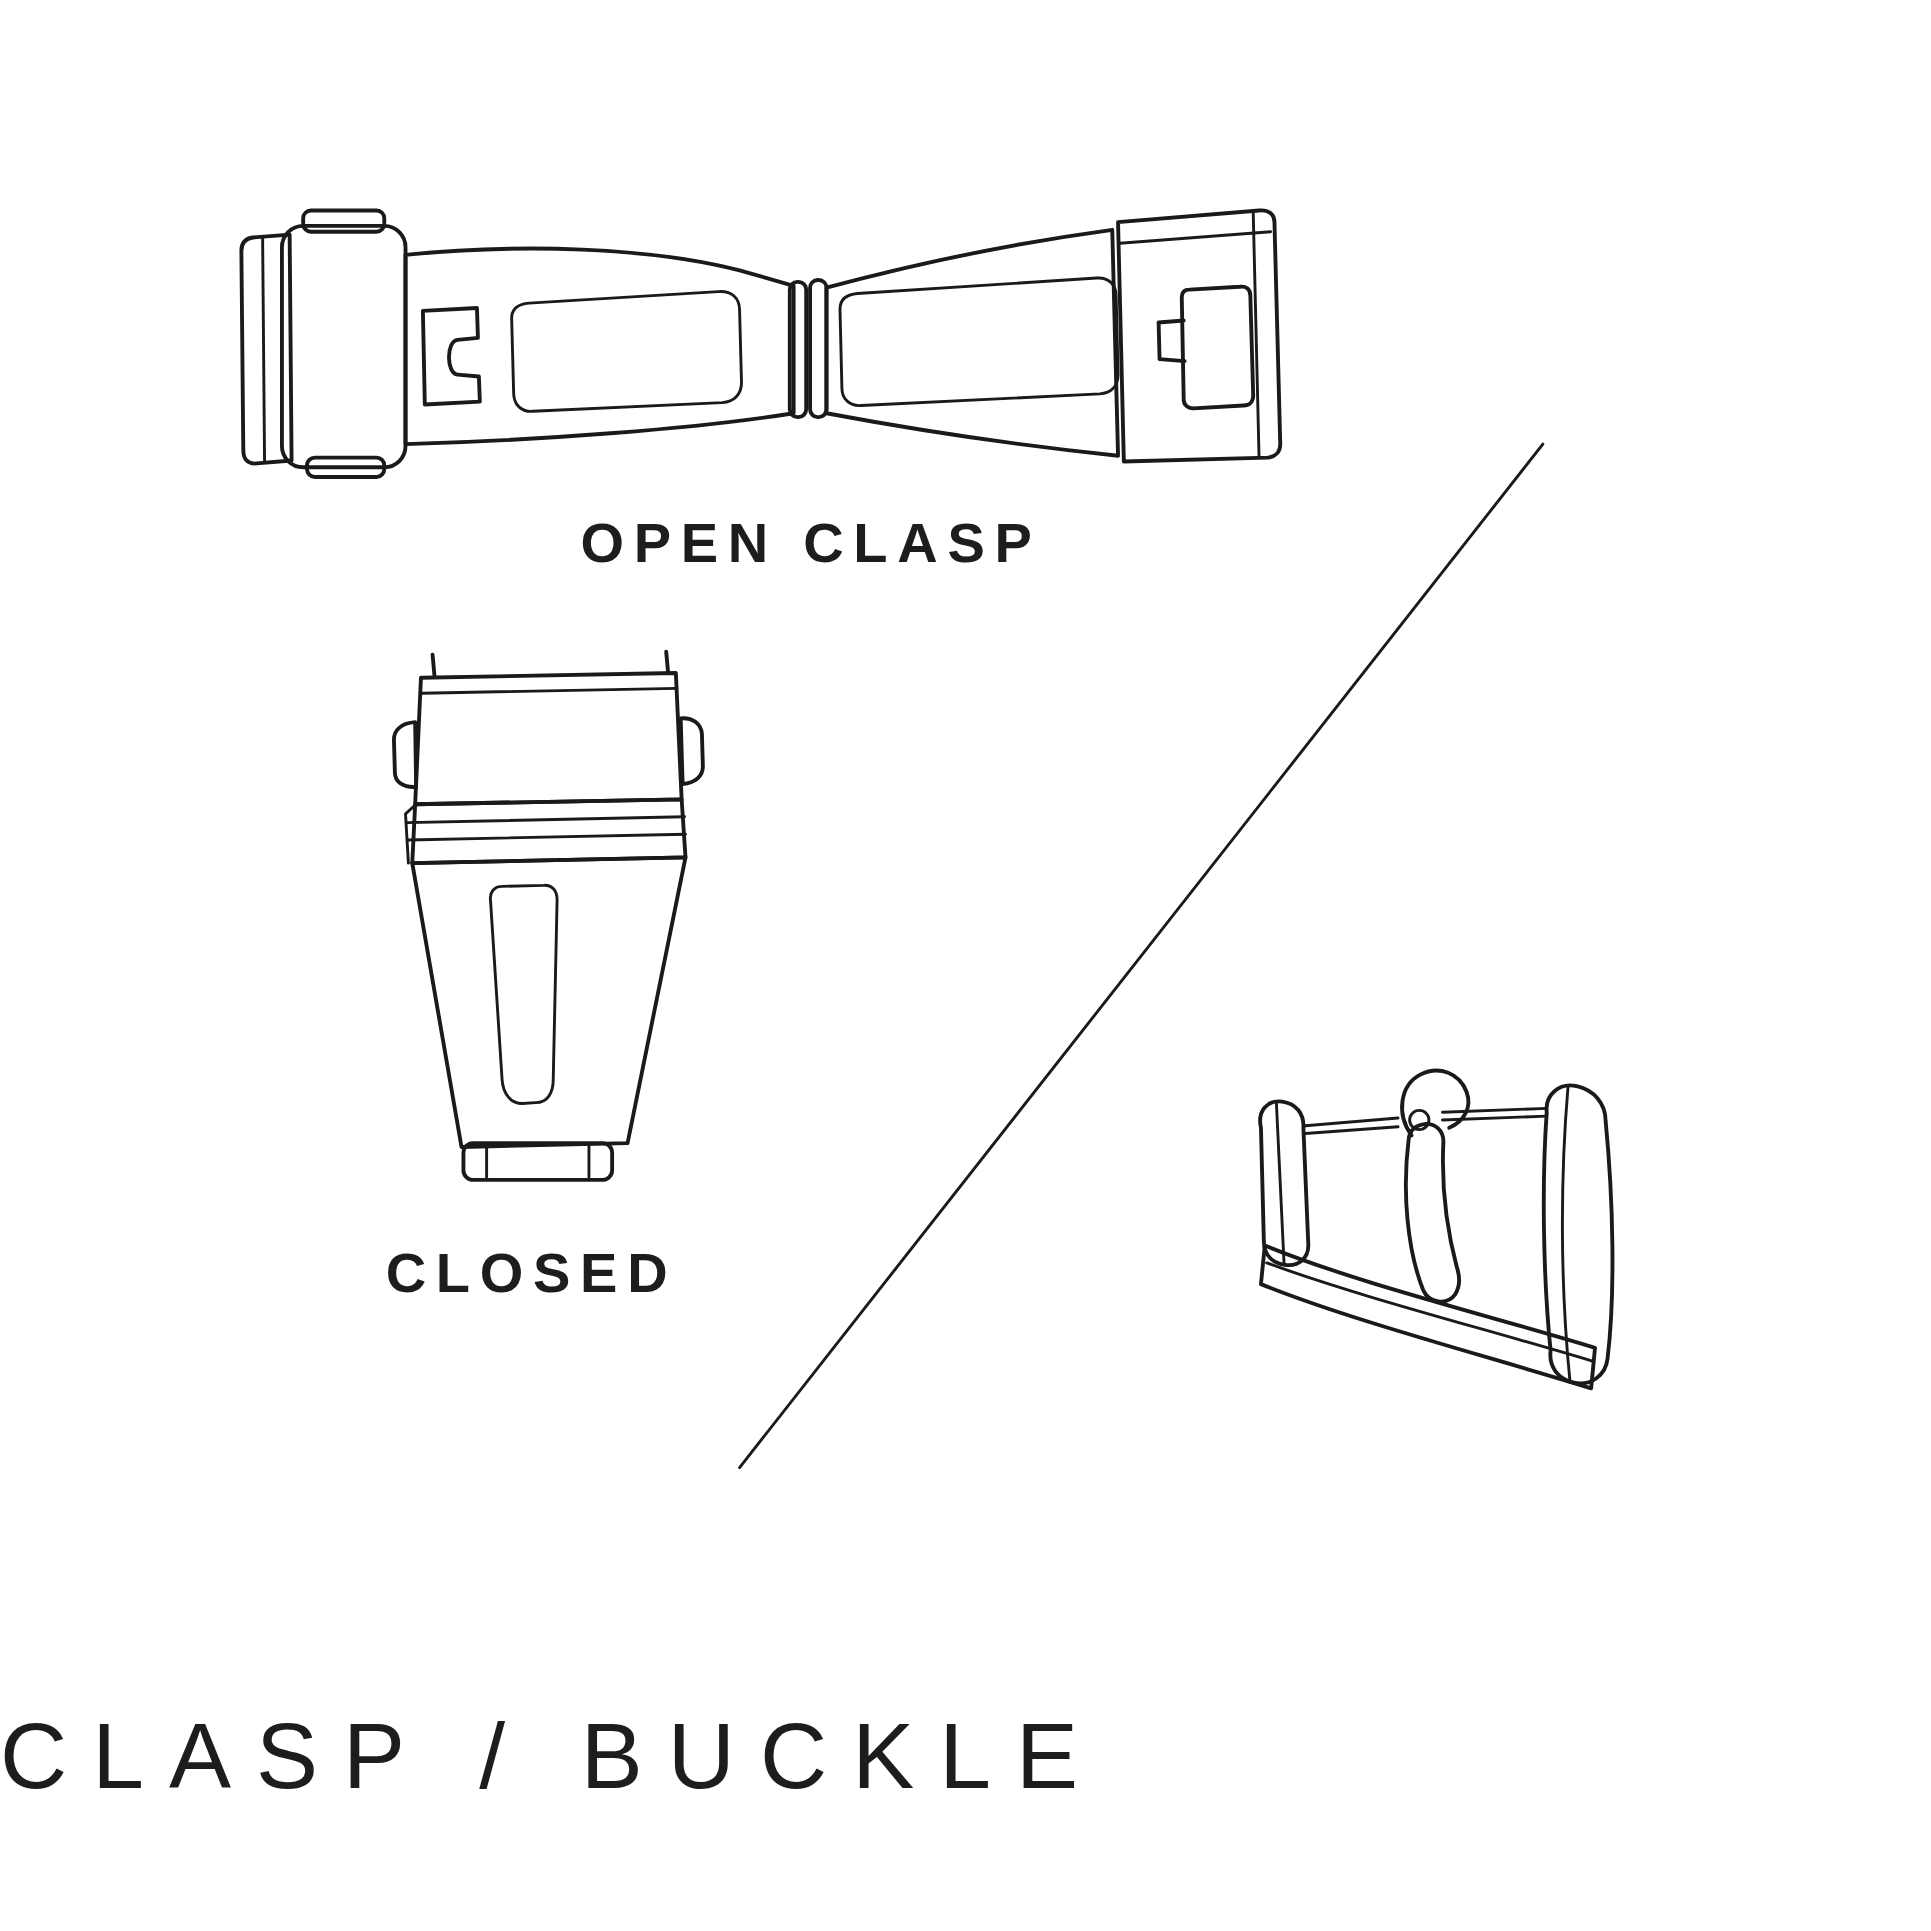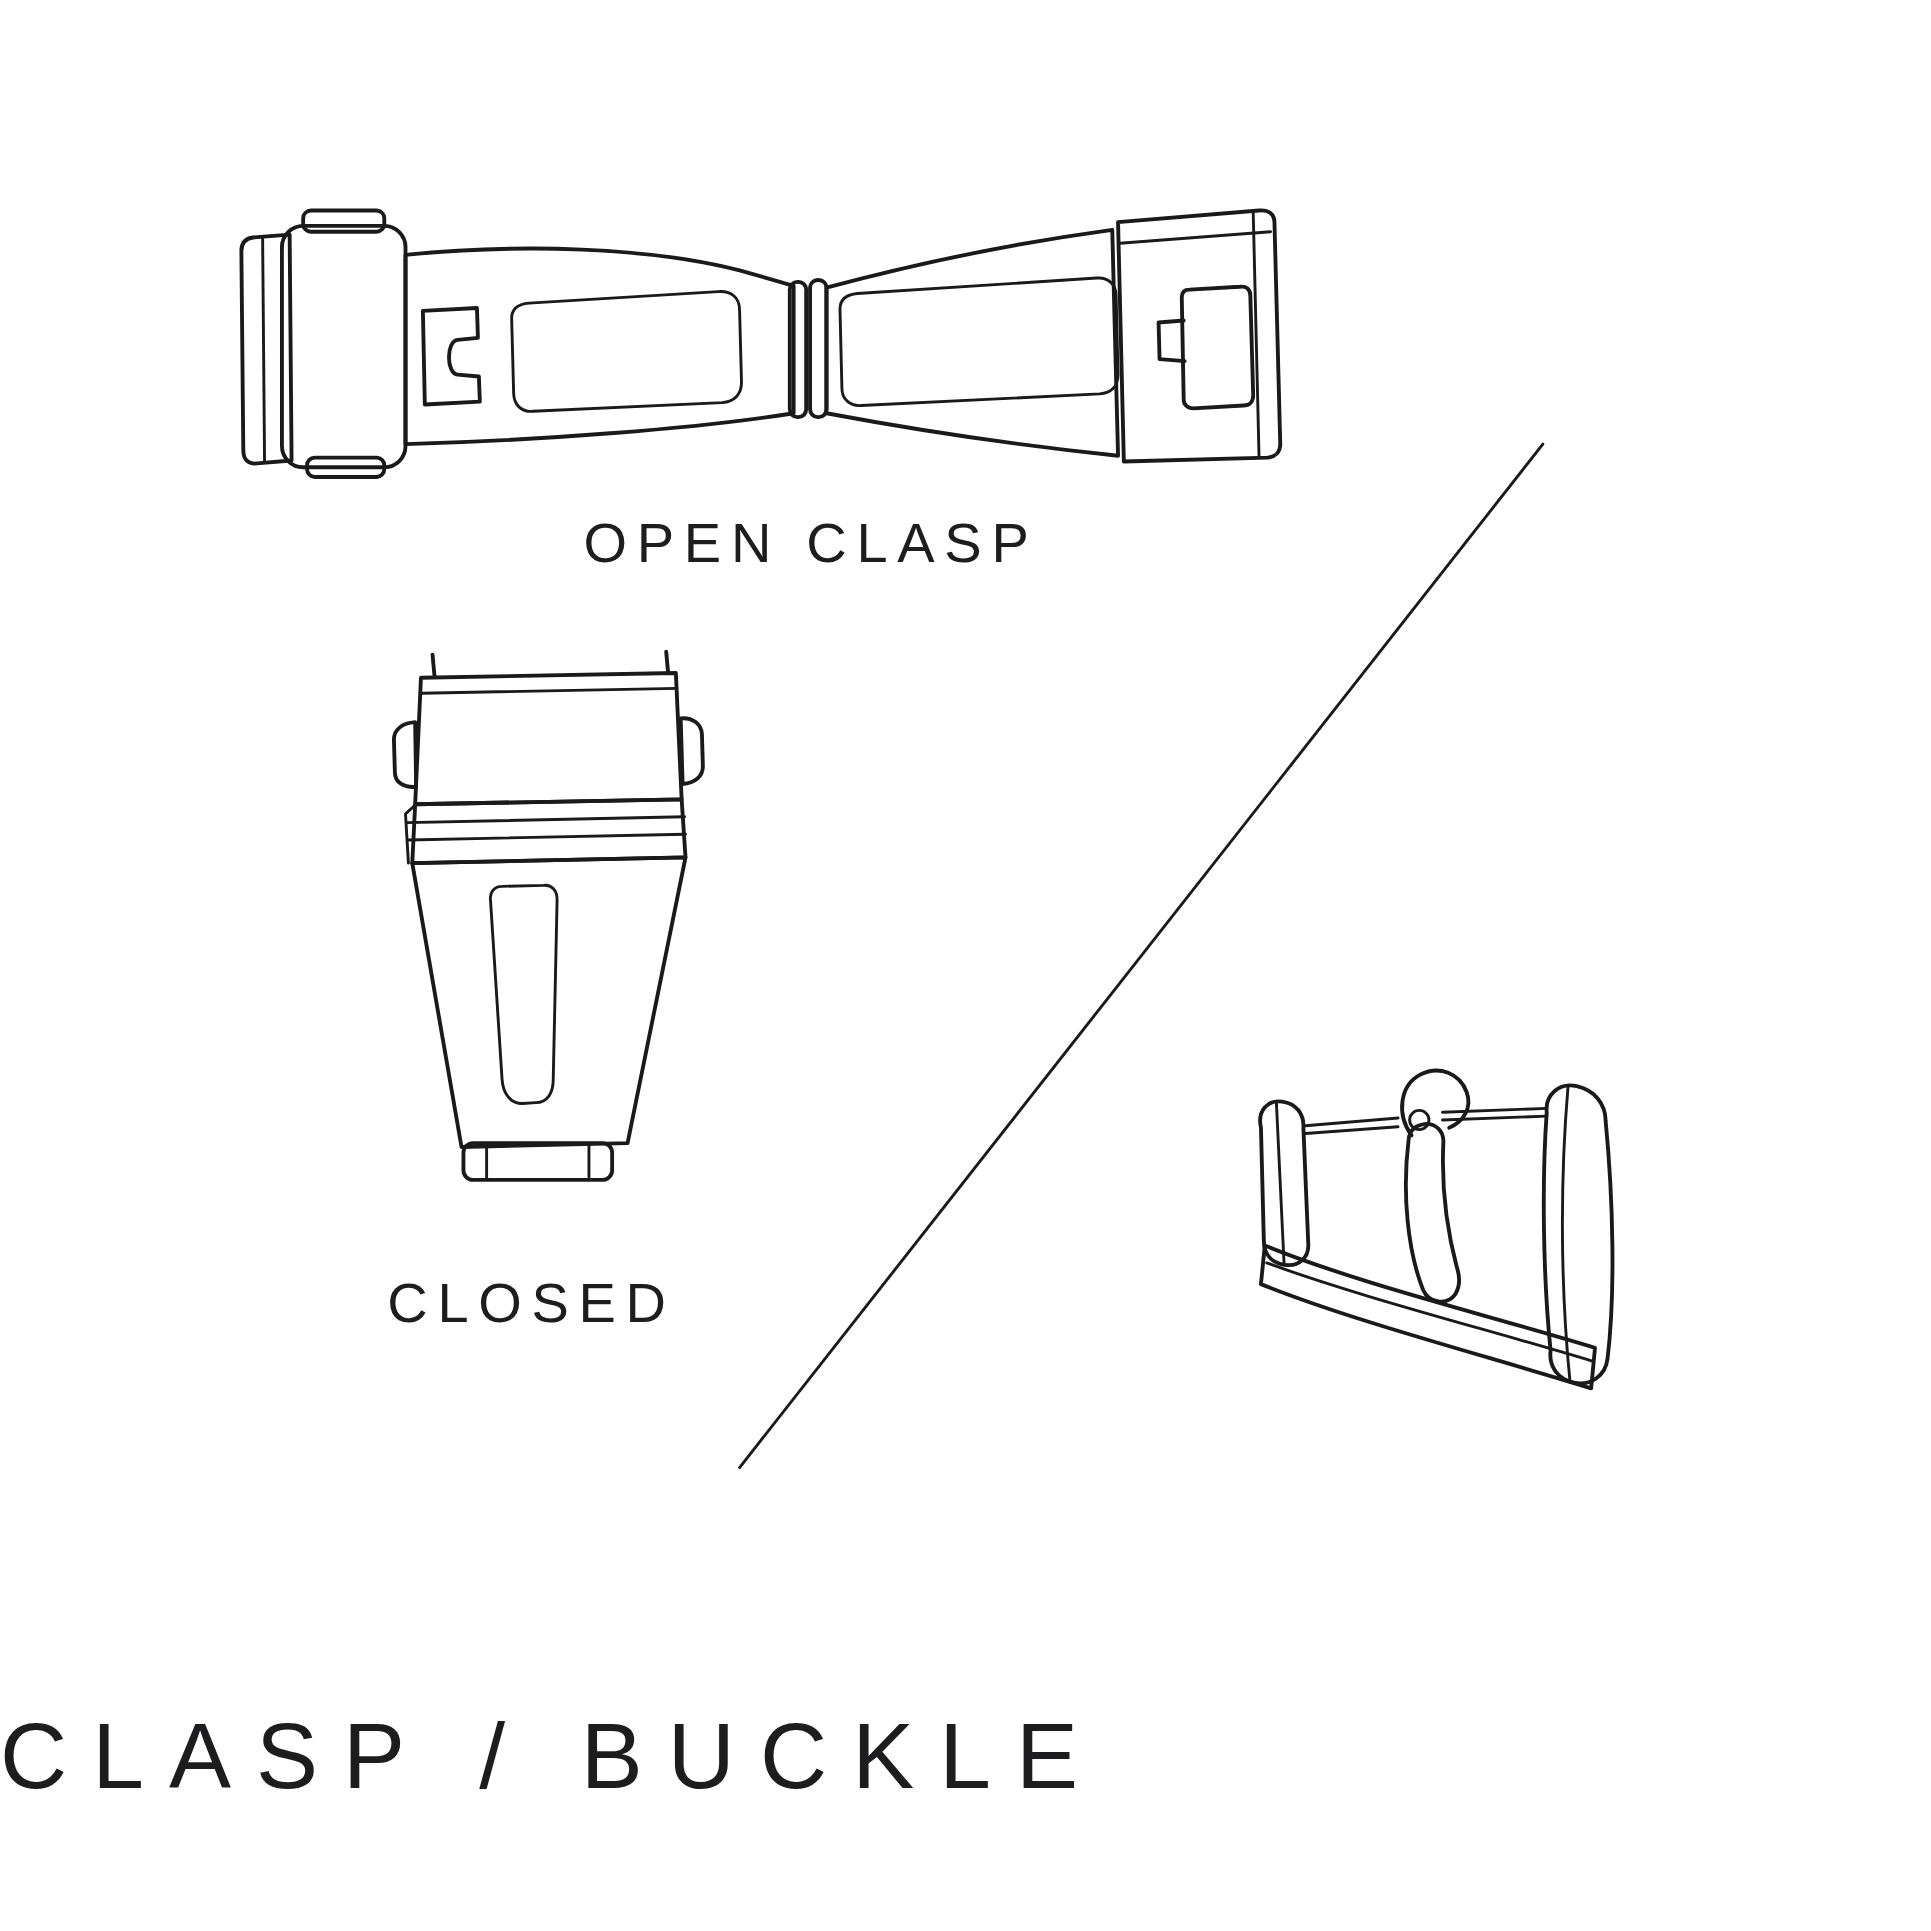--- a/index.html
+++ b/index.html
@@ -21,26 +21,26 @@
     stroke-width: 4;
     stroke-linecap: round;
     stroke-linejoin: round;
   }
   .thin { stroke-width: 3; }
   .caption {
     position: absolute;
     color: #1d1d1f;
     letter-spacing: 9.7px;
     font-size: 56px;
-    font-weight: 400;
+    font-weight: 700;
     text-align: center;
     white-space: nowrap;
   }
   #open-clasp-caption { left: 502px; top: 510px; width: 618px; }
-  #closed-caption     { left: 319px; top: 1240px; width: 425px; margin-top: 30px; }
+  #closed-caption     { left: 319px; top: 1240px; width: 425px; }
   #main-title {
     position: absolute;
     left: 0; top: 1703px;
     width: 1931px;
     color: #1d1d1f;
     font-size: 93px;
     font-weight: 500;
     letter-spacing: 25px;
     white-space: nowrap;
   }

